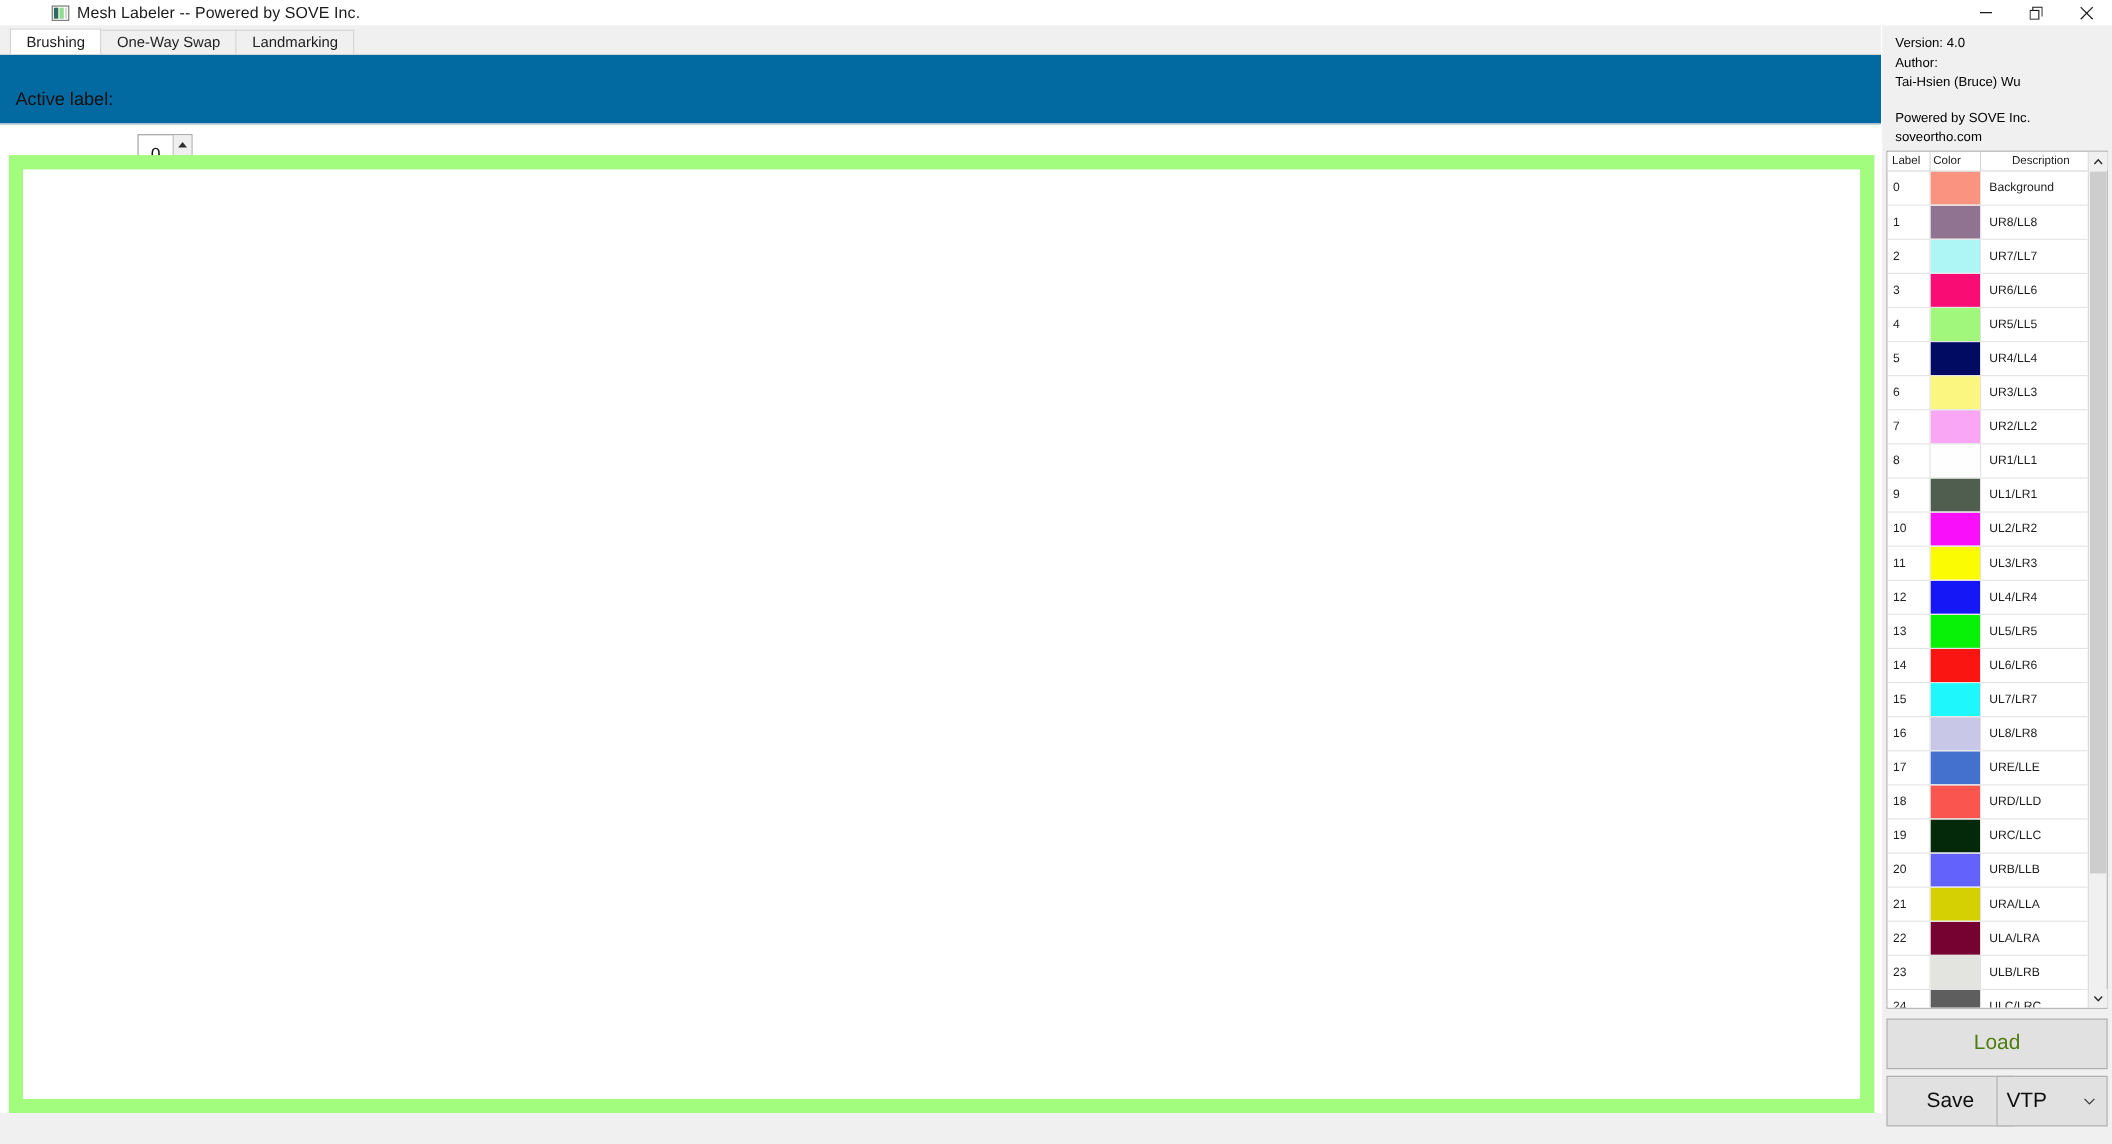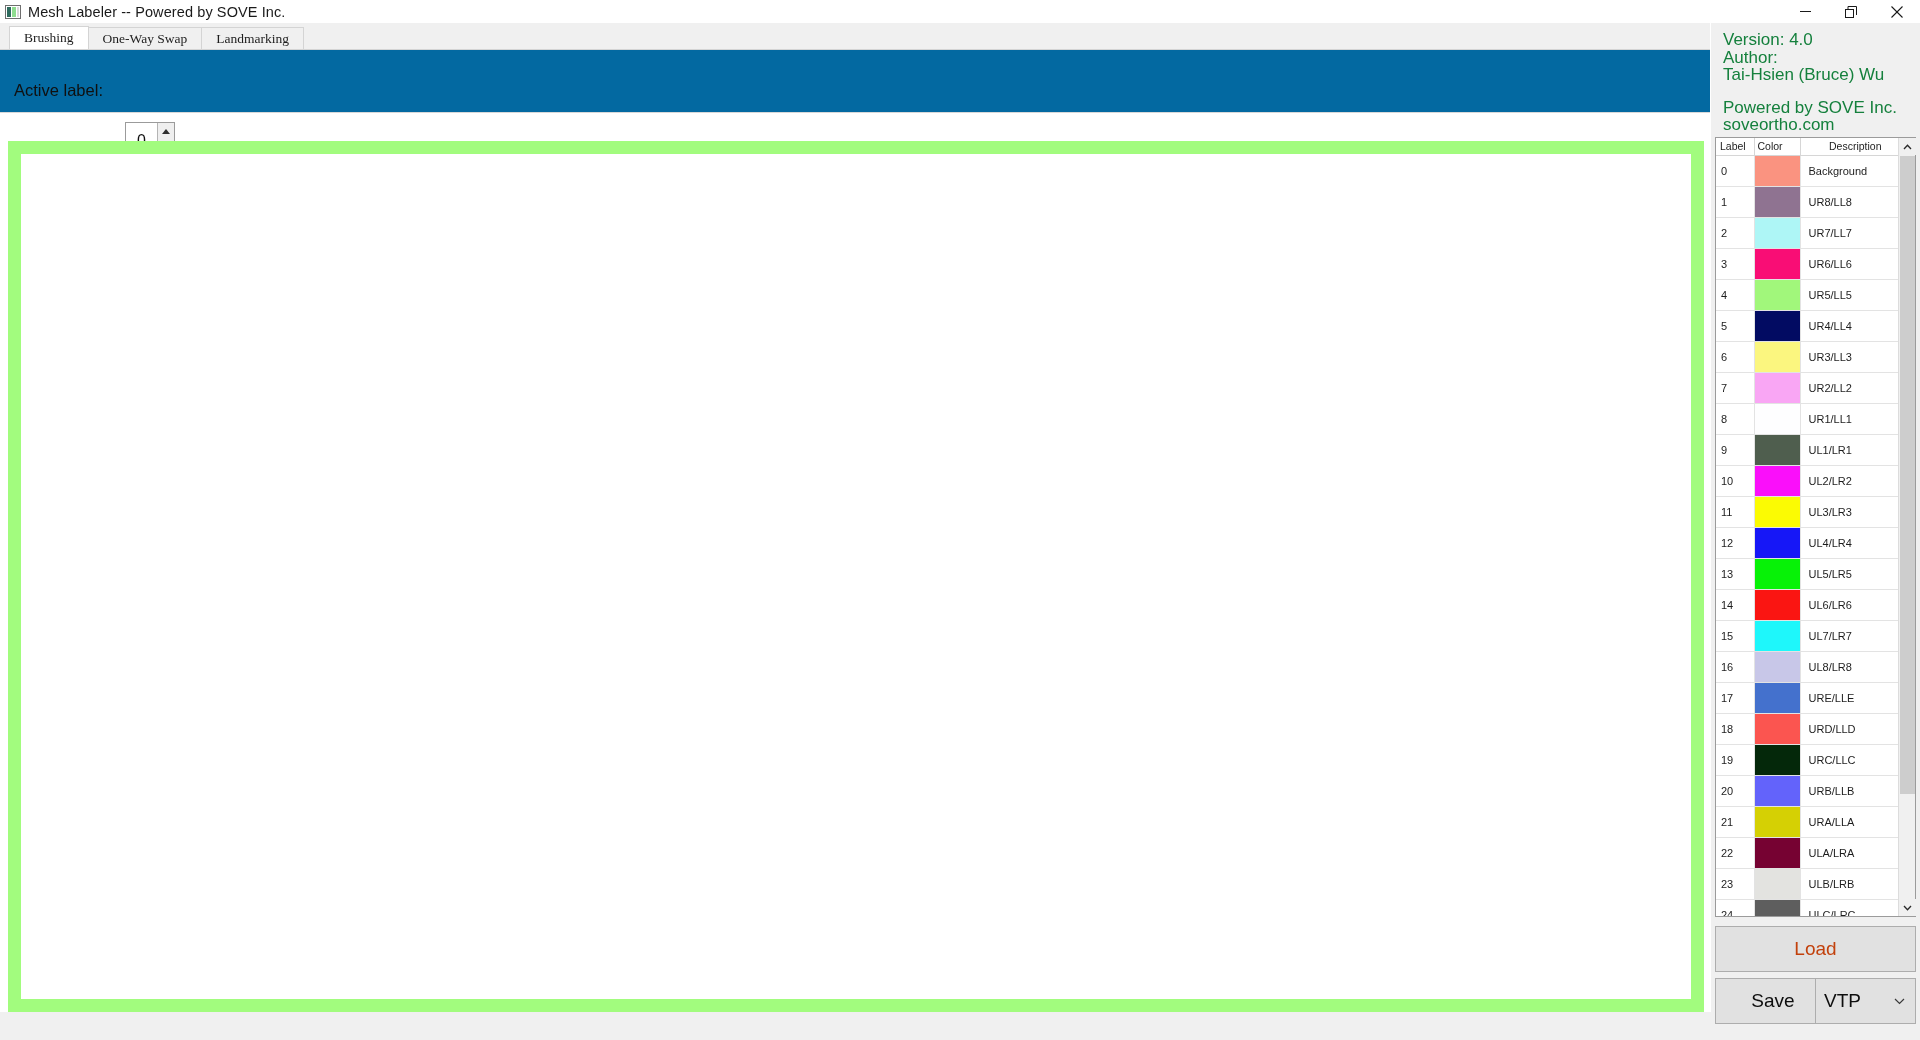--- a/index.html
+++ b/index.html
@@ -9,21 +9,21 @@
     overflow: hidden;
     background: #ffffff;
     font-family: "Liberation Sans", sans-serif;
     -webkit-font-smoothing: antialiased;
   }
 
   
   #titlebar {
     position: absolute; left: 0; top: 0; width: 1920px; height: 23px;
     background: #ffffff;
-    display: flex; align-items: center;
+    display: flex; align-items: center; padding-left: 42px;
   }
   #app-icon {
     width: 16px; height: 14px; margin-left: 5px; margin-right: 7px;
     position: relative; flex: none;
     border: 1px solid #6f6f6f; background: #ffffff;
   }
   #app-icon .b1 { position: absolute; left: 1px; top: 1px; width: 4px; bottom: 1px; background: #2e6b5e; }
   #app-icon .b2 { position: absolute; left: 6px; top: 1px; width: 4px; bottom: 1px; background: #8fdc8f; }
   #app-icon .b3 { position: absolute; left: 11px; top: 1px; right: 1px; bottom: 1px; background: #d8d8d8; }
   #title-text {
@@ -39,21 +39,21 @@
   #btn-max  { right: 46px; }
   #btn-close{ right: 0px; }
   .wbtn svg { display: block; }
 
   
   #tabstrip {
     position: absolute; left: 0; top: 23px; width: 1710px; height: 27px;
     background: #f0f0f0;
     border-bottom: 1px solid #d4d4d4;
   }
-  #tabs { position: absolute; left: 9px; bottom: 0; display: flex; align-items: flex-end; font-family: Liberation Serif, serif; }
+  #tabs { position: absolute; left: 9px; bottom: 0; display: flex; align-items: flex-end; }
   .tab {
     height: 22px; padding: 0 14px;
     display: flex; align-items: center; justify-content: center;
     font-size: 13.5px; color: #1d1d1d;
     background: #f0f0f0;
     border: 1px solid #d4d4d4; border-bottom: none;
     margin-right: -1px;
   }
   .tab.active {
     background: #ffffff; height: 23px;
@@ -106,21 +106,21 @@
     background: #ffffff;
   }
 
   
   #rightpanel {
     position: absolute; left: 1711px; top: 23px; width: 209px; height: 1017px;
     background: #f0f0f0;
   }
   #meta {
     position: absolute; left: 12px; top: 8px; right: 20px;
-    font-size: 17px; line-height: 17.5px; color: #15803d;
+    font-size: 12px; line-height: 17.5px; color: #000000;
   }
   #meta .gap { height: 15px; }
 
   
   #table-wrap {
     position: absolute; left: 4px; top: 114px;
     width: 201px; height: 780px;
     border: 1px solid #9b9b9b; background: #ffffff;
     display: flex;
   }
@@ -159,21 +159,21 @@
   #sb-thumb {
     position: absolute; left: 1px; width: 15px;
     top: 18px; height: 638px; background: #cdcdcd;
   }
 
   
   #btn-load {
     position: absolute; left: 4px; top: 903px; width: 201px; height: 46px;
     background: #e1e1e1; border: 1px solid #adadad;
     display: flex; align-items: center; justify-content: center;
-    font-size: 19px; color: #c2410c;
+    font-size: 19px; color: #4d7c0f;
   }
   #btn-save {
     position: absolute; left: 4px; top: 955px; width: 116px; height: 46px;
     background: #e1e1e1; border: 1px solid #adadad;
     display: flex; align-items: center; justify-content: center;
     font-size: 19px; color: #0e0e0e;
   }
   #fmt-select {
     position: absolute; left: 104px; top: 955px; width: 101px; height: 46px;
     background: #e1e1e1; border: 1px solid #adadad;

